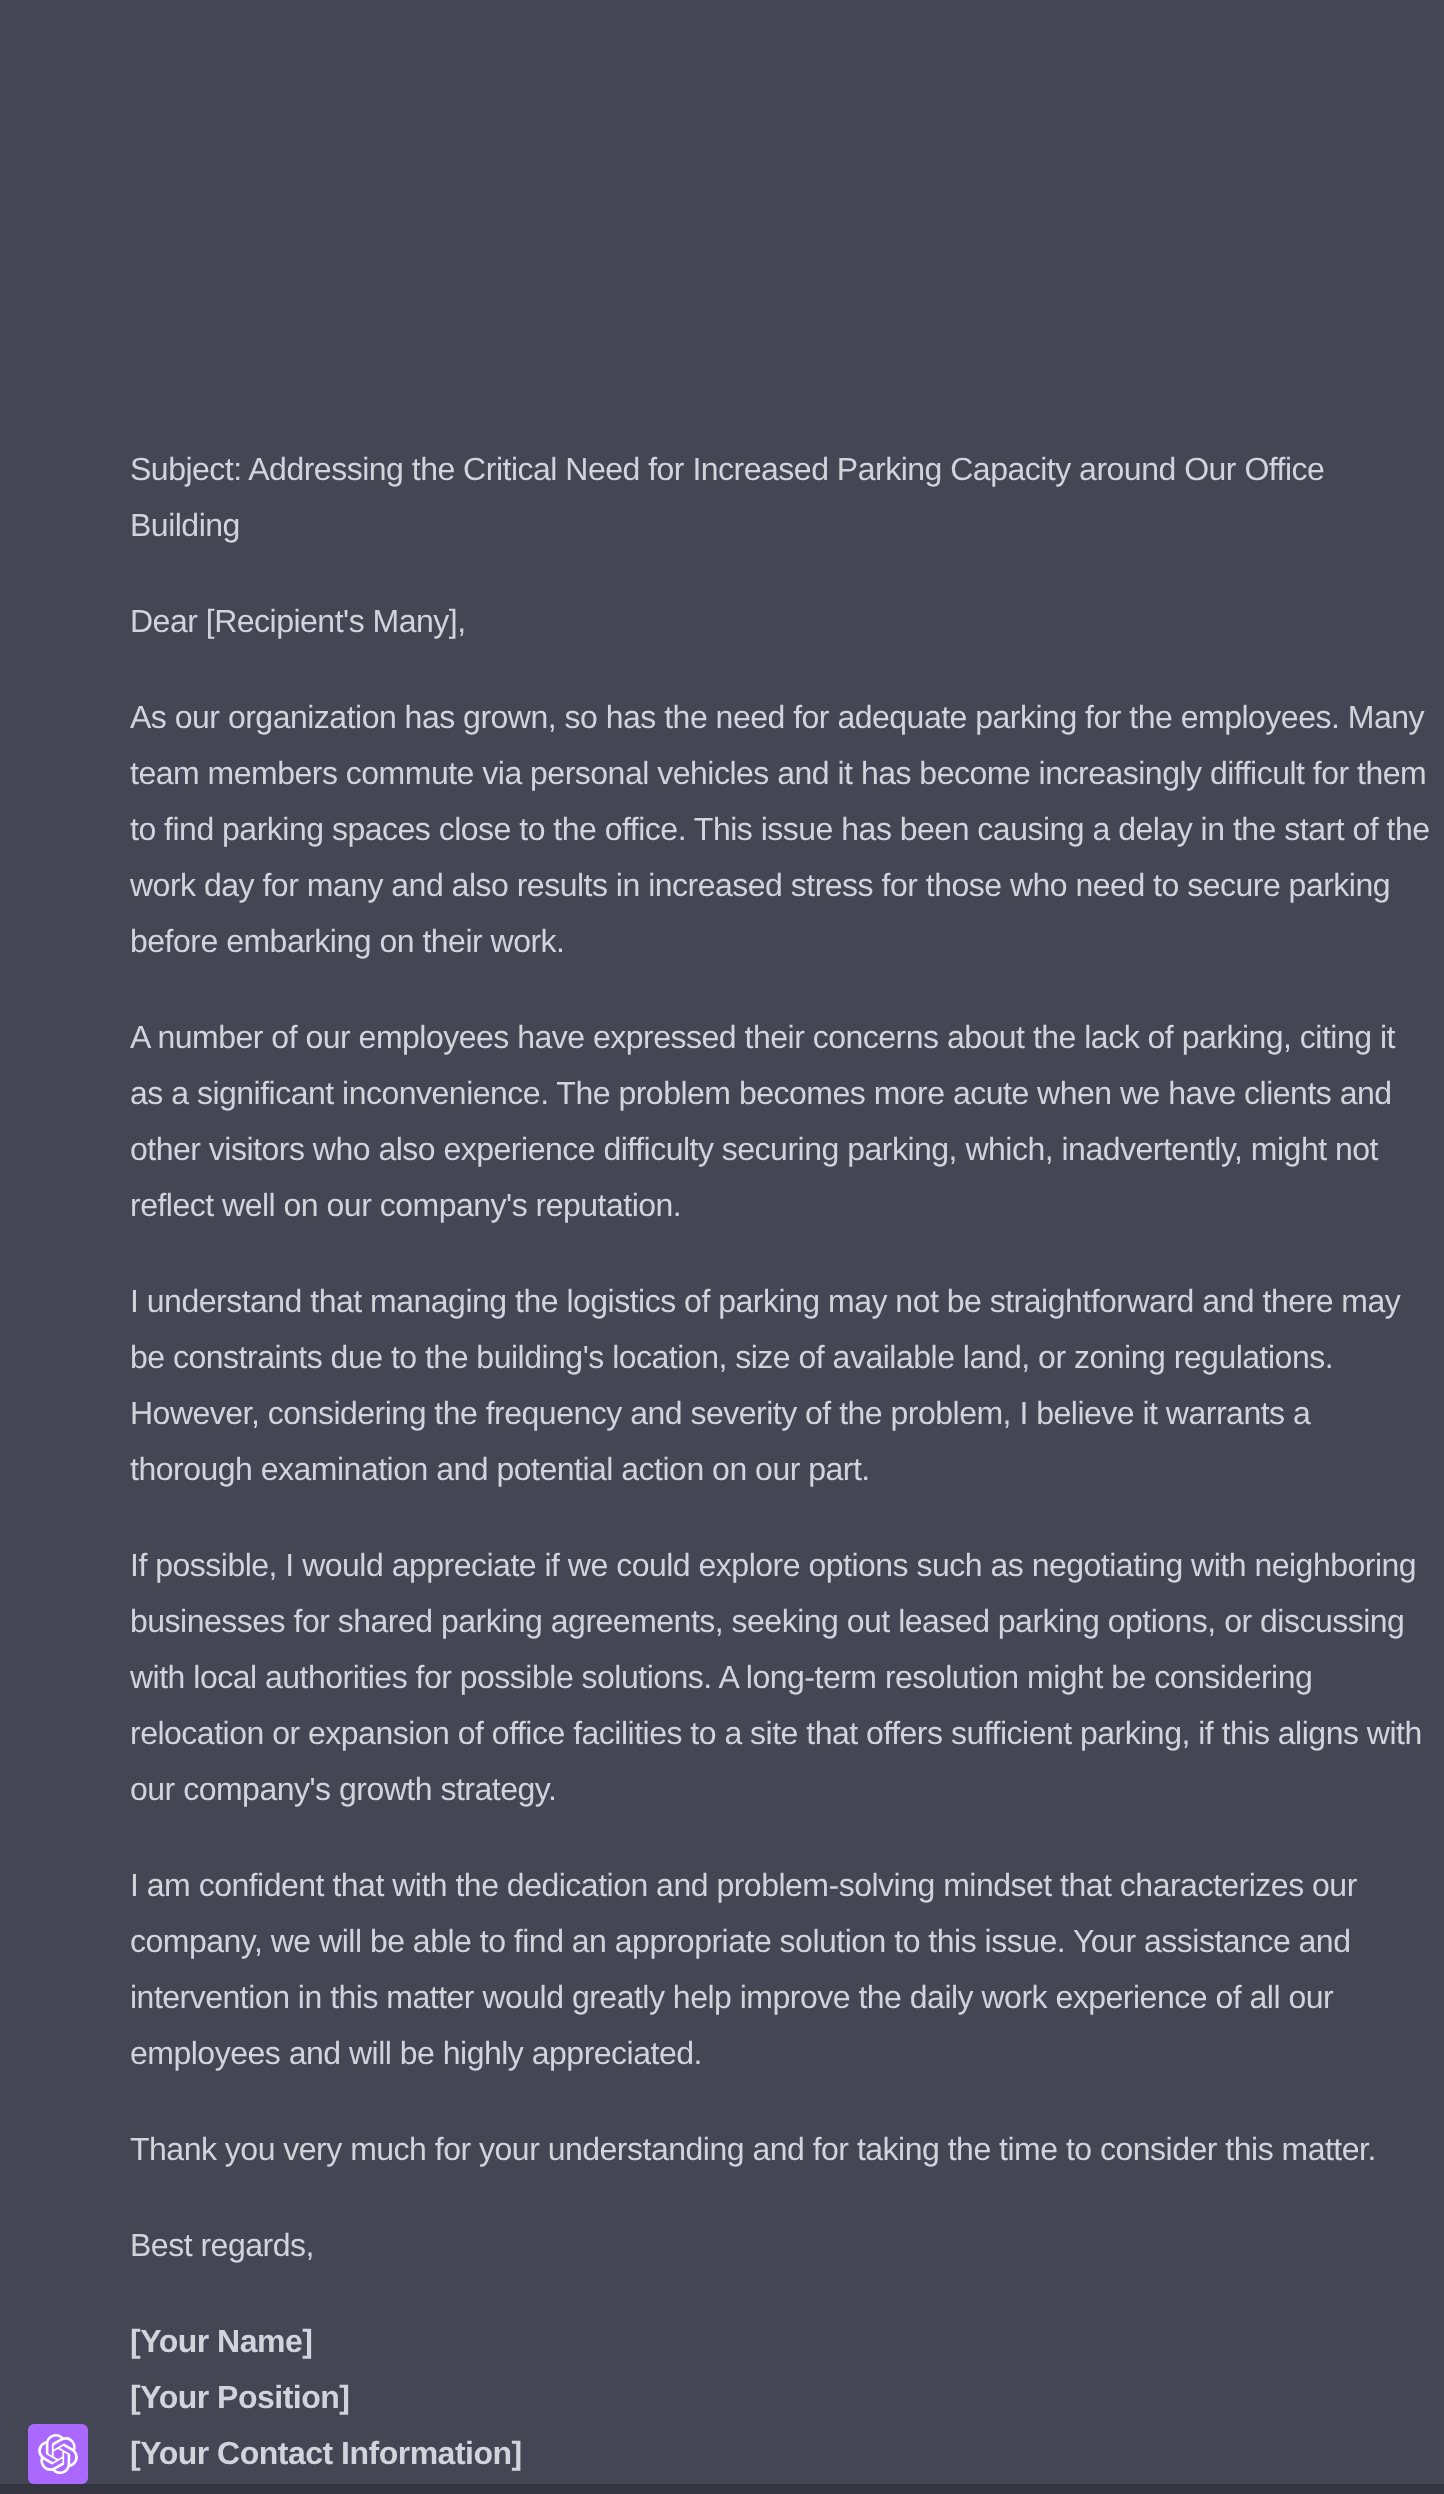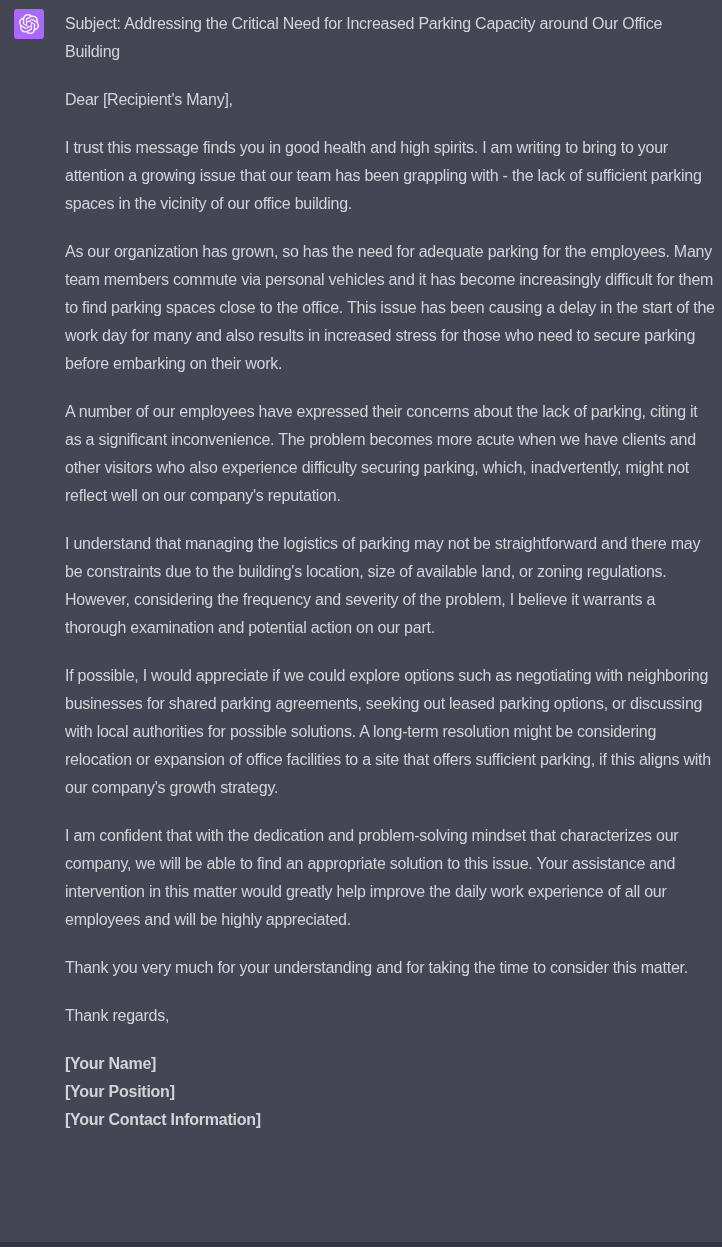--- a/index.html
+++ b/index.html
@@ -5,21 +5,21 @@
   * { margin: 0; padding: 0; box-sizing: border-box; }
   html, body {
     width: 722px;
     height: 1247px;
     overflow: hidden;
     background: #444654;
     font-family: "Liberation Sans", "DejaVu Sans", sans-serif;
   }
   .message-row {
     display: flex;
-    align-items: flex-start;
+    align-items: flex-end;
     padding: 10px 5px 0 14px;
     min-height: 1242px;
   }
   .avatar {
     flex: 0 0 30px;
     width: 30px;
     height: 30px;
     border-radius: 3px;
     background: #AB68FF;
     display: flex;
@@ -52,27 +52,26 @@
 
 <div class="message-row">
   <div class="avatar">
     <svg viewBox="0 0 24 24" xmlns="http://www.w3.org/2000/svg">
       <path fill="#FFFFFF" d="M22.2819 9.8211a5.9847 5.9847 0 0 0-.5157-4.9108 6.0462 6.0462 0 0 0-6.5098-2.9A6.0651 6.0651 0 0 0 4.9807 4.1818a5.9847 5.9847 0 0 0-3.9977 2.9 6.0462 6.0462 0 0 0 .7427 7.0966 5.98 5.98 0 0 0 .511 4.9107 6.051 6.051 0 0 0 6.5146 2.9001A5.9847 5.9847 0 0 0 13.2599 24a6.0557 6.0557 0 0 0 5.7718-4.2058 5.9894 5.9894 0 0 0 3.9977-2.9001 6.0557 6.0557 0 0 0-.7475-7.073zm-9.022 12.6081a4.4755 4.4755 0 0 1-2.8764-1.0408l.1419-.0804 4.7783-2.7582a.7948.7948 0 0 0 .3927-.6813v-6.7369l2.02 1.1686a.071.071 0 0 1 .038.052v5.5826a4.504 4.504 0 0 1-4.4945 4.4944zm-9.6607-4.1254a4.4708 4.4708 0 0 1-.5346-3.0137l.142.0852 4.783 2.7582a.7712.7712 0 0 0 .7806 0l5.8428-3.3685v2.3324a.0804.0804 0 0 1-.0332.0615L9.74 19.9502a4.4992 4.4992 0 0 1-6.1408-1.6464zM2.3408 7.8956a4.485 4.485 0 0 1 2.3655-1.9728V11.6a.7664.7664 0 0 0 .3879.6765l5.8144 3.3543-2.0201 1.1685a.0757.0757 0 0 1-.071 0l-4.8303-2.7865A4.504 4.504 0 0 1 2.3408 7.8956zm16.5963 3.8558L13.1038 8.364 15.1192 7.2a.0757.0757 0 0 1 .071 0l4.8303 2.7913a4.4944 4.4944 0 0 1-.6765 8.1042v-5.6772a.79.79 0 0 0-.407-.667zm2.0107-3.0231l-.142-.0852-4.7735-2.7818a.7759.7759 0 0 0-.7854 0L9.409 9.2297V6.8974a.0662.0662 0 0 1 .0284-.0615l4.8303-2.7866a4.4992 4.4992 0 0 1 6.6802 4.66zM8.3065 12.863l-2.02-1.1638a.0804.0804 0 0 1-.038-.0567V6.0742a4.4992 4.4992 0 0 1 7.3757-3.4537l-.142.0805L8.704 5.459a.7948.7948 0 0 0-.3927.6813zm1.0976-2.3654l2.602-1.4998 2.6069 1.4998v2.9994l-2.5974 1.4997-2.6067-1.4997z"></path>
     </svg>
   </div>
   <div class="content">
     <p>Subject: Addressing the Critical Need for Increased Parking Capacity around Our Office Building</p>
     <p>Dear [Recipient's Many],</p>
-    <p>I trust this message finds you in good health and high spirits. I am writing to bring to your attention a growing issue that our team has been grappling with - the lack of sufficient parking spaces in the vicinity of our office building.</p>
     <p>As our organization has grown, so has the need for adequate parking for the employees. Many team members commute via personal vehicles and it has become increasingly difficult for them to find parking spaces close to the office. This issue has been causing a delay in the start of the work day for many and also results in increased stress for those who need to secure parking before embarking on their work.</p>
     <p>A number of our employees have expressed their concerns about the lack of parking, citing it as a significant inconvenience. The problem becomes more acute when we have clients and other visitors who also experience difficulty securing parking, which, inadvertently, might not reflect well on our company's reputation.</p>
     <p>I understand that managing the logistics of parking may not be straightforward and there may be constraints due to the building's location, size of available land, or zoning regulations. However, considering the frequency and severity of the problem, I believe it warrants a thorough examination and potential action on our part.</p>
     <p>If possible, I would appreciate if we could explore options such as negotiating with neighboring businesses for shared parking agreements, seeking out leased parking options, or discussing with local authorities for possible solutions. A long-term resolution might be considering relocation or expansion of office facilities to a site that offers sufficient parking, if this aligns with our company's growth strategy.</p>
     <p>I am confident that with the dedication and problem-solving mindset that characterizes our company, we will be able to find an appropriate solution to this issue. Your assistance and intervention in this matter would greatly help improve the daily work experience of all our employees and will be highly appreciated.</p>
     <p>Thank you very much for your understanding and for taking the time to consider this matter.</p>
-    <p>Thank regards,</p>
+    <p>Best regards,</p>
     <p class="signature">[Your Name]
 [Your Position]
 [Your Contact Information]</p>
   </div>
 </div>
 
 <div class="bottom-strip"></div>
 
 </body></html>

